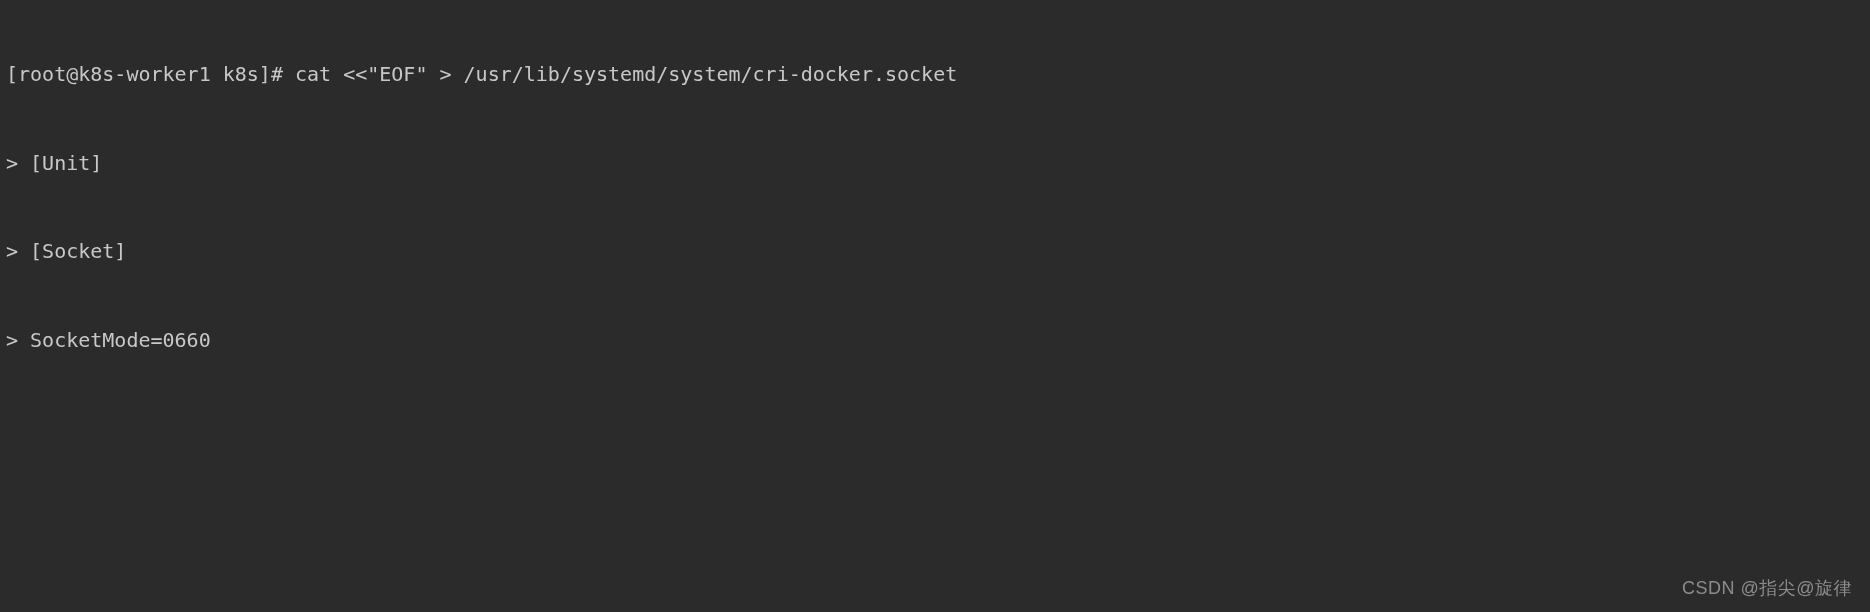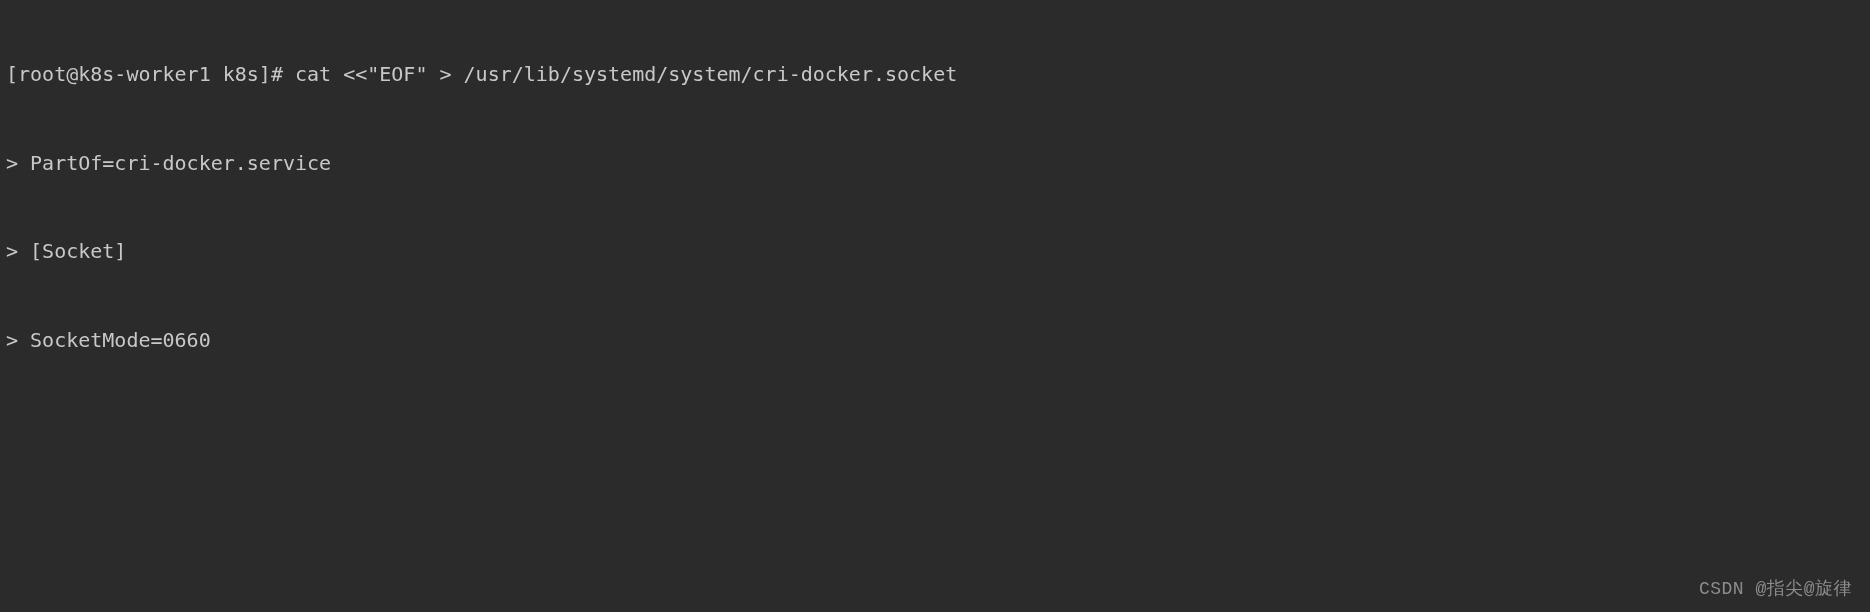--- a/index.html
+++ b/index.html
@@ -18,33 +18,33 @@
     line-height:29.5px;
     padding:1px 6px;
     white-space:pre;
   }
   .line{display:block;}
   .watermark{
     position:absolute;
     right:18px;
     bottom:12px;
     color:#9d9d9d;
-    font-family:Liberation Mono, monospace;
+    font-family:Liberation Sans, sans-serif;
     font-size:18px;
     letter-spacing:0.5px;
     opacity:0.85;
     pointer-events:none;
   }
 </style>
 </head>
 <body>
 
 <div class="terminal">
   <span class="line">[root@k8s-worker1 k8s]# cat &lt;&lt;"EOF" &gt; /usr/lib/systemd/system/cri-docker.socket</span>
-  <span class="line">&gt; PartOf=cri-docker.service</span>
+  <span class="line">&gt; [Unit]</span>
   <span class="line">&gt; [Socket]</span>
   <span class="line">&gt; SocketMode=0660</span>
   
   
   
   
   
   
   
   

